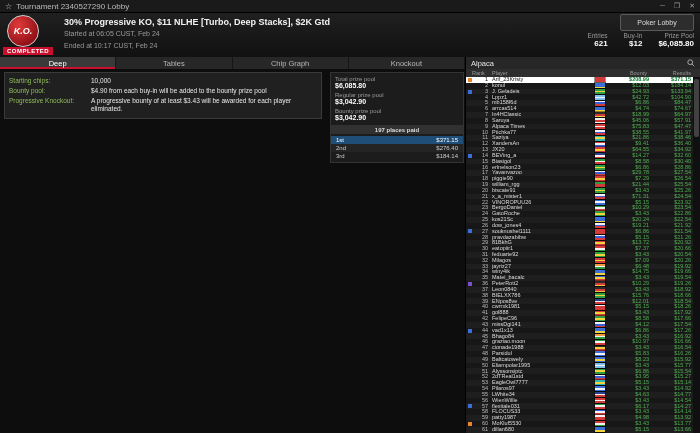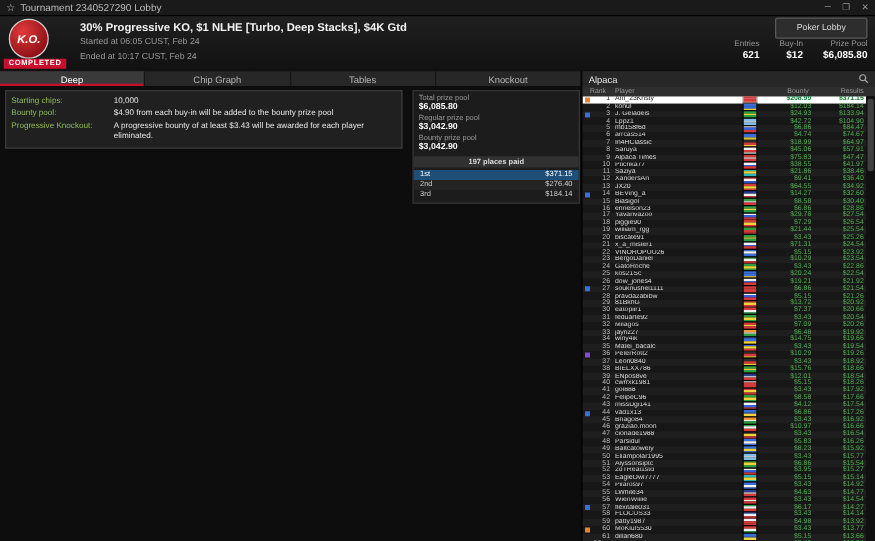--- a/index.html
+++ b/index.html
@@ -90,21 +90,21 @@
   <span class="win-controls">
     <span>─</span>
     <span>❐</span>
     <span>✕</span>
   </span>
 </div>
 
 <div class="header">
   <div class="ko-logo">K.O.</div>
   <div class="completed">COMPLETED</div>
-  <div class="h-title">30% Progressive KO, $1 NLHE [Turbo, Deep Stacks], $4K Gtd</div>
+  <div class="h-title">30% Progressive KO, $11 NLHE [Turbo, Deep Stacks], $2K Gtd</div>
   <div class="h-sub1">Started at 06:05 CUST, Feb 24</div>
   <div class="h-sub2">Ended at 10:17 CUST, Feb 24</div>
   <div class="poker-lobby">Poker Lobby</div>
   <div class="stats">
       <div class="stat">
         <span class="lbl">Entries</span>
         <span class="val">621</span>
       </div>
       <div class="stat">
         <span class="lbl">Buy-In</span>
@@ -112,22 +112,22 @@
       </div>
       <div class="stat">
         <span class="lbl">Prize Pool</span>
         <span class="val">$6,085.80</span>
       </div>
     </div>
 </div>
 
 <div class="tabbar">
     <div class="tab active">Deep</div>
+    <div class="tab">Tables</div>
     <div class="tab">Chip Graph</div>
-    <div class="tab">Tables</div>
     <div class="tab">Knockout</div>
   </div>
 
 <div class="main-left">
   <div class="info-box">
     <div>
         <div class="info-row">
           <span class="info-label">Starting chips:</span>
           <span class="info-text">10,000</span>
         </div>

